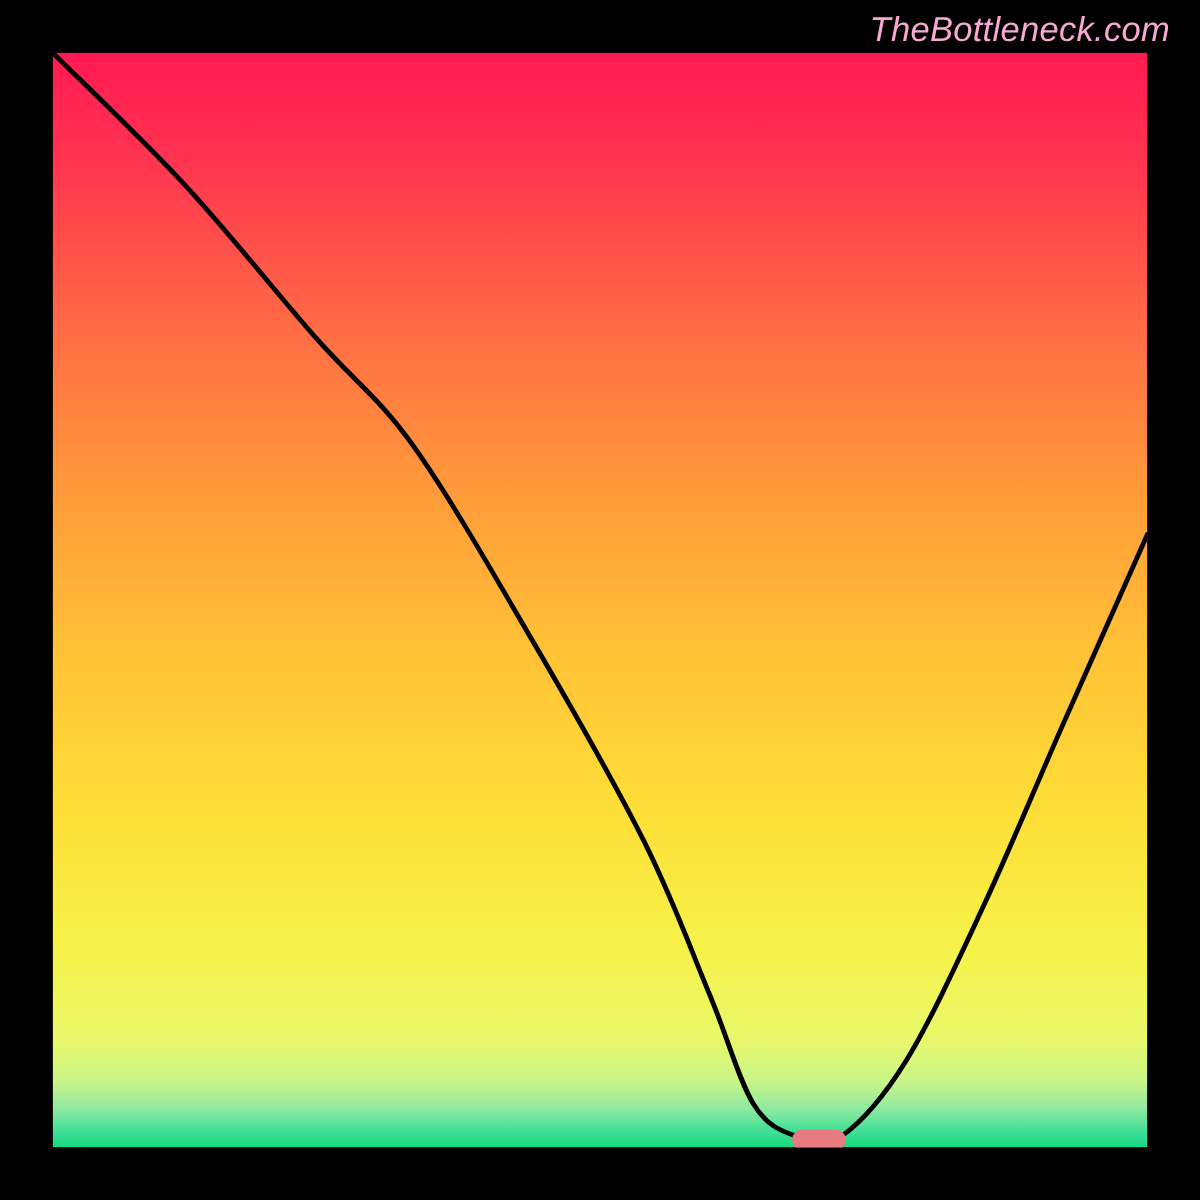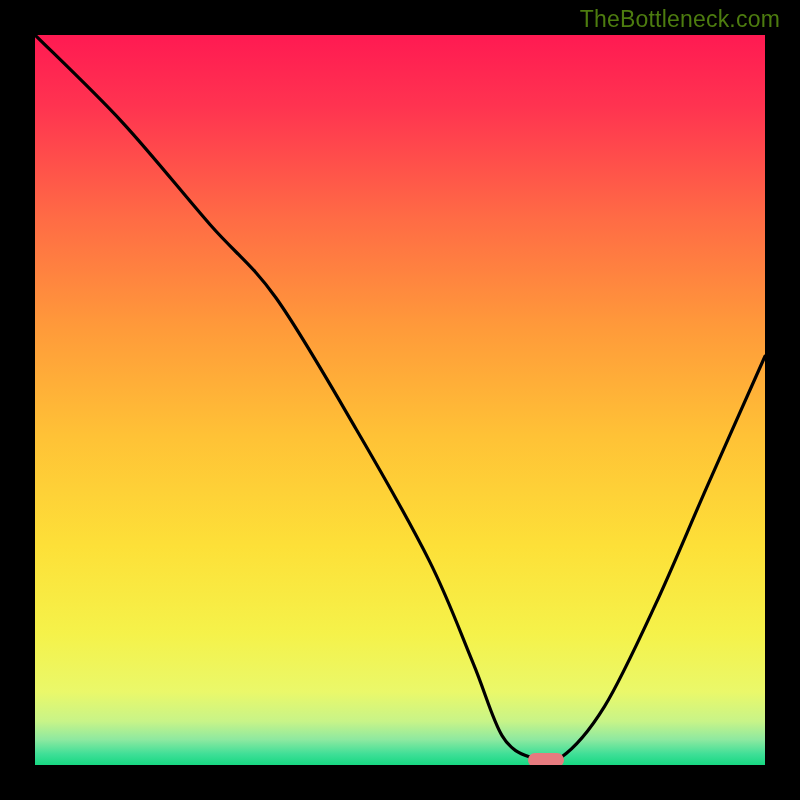--- a/index.html
+++ b/index.html
@@ -39,24 +39,25 @@
     width: 36px;
     height: 14px;
     border-radius: 7px;
     background: #e77b7f;
     transform: translate(-50%, -50%);
   }
   .watermark {
     position: absolute;
     top: 6px;
     right: 20px;
-    color: #4d7c0f;
+    color: #f9a8d4;
     font-size: 23px;
     font-weight: 500;
     letter-spacing: 0.2px;
+    font-style: italic;
   }
 </style>
 </head>
 <body>
 
 <div class="frame">
 
   <div class="watermark">TheBottleneck.com</div>
 
   <div class="plot-area">

